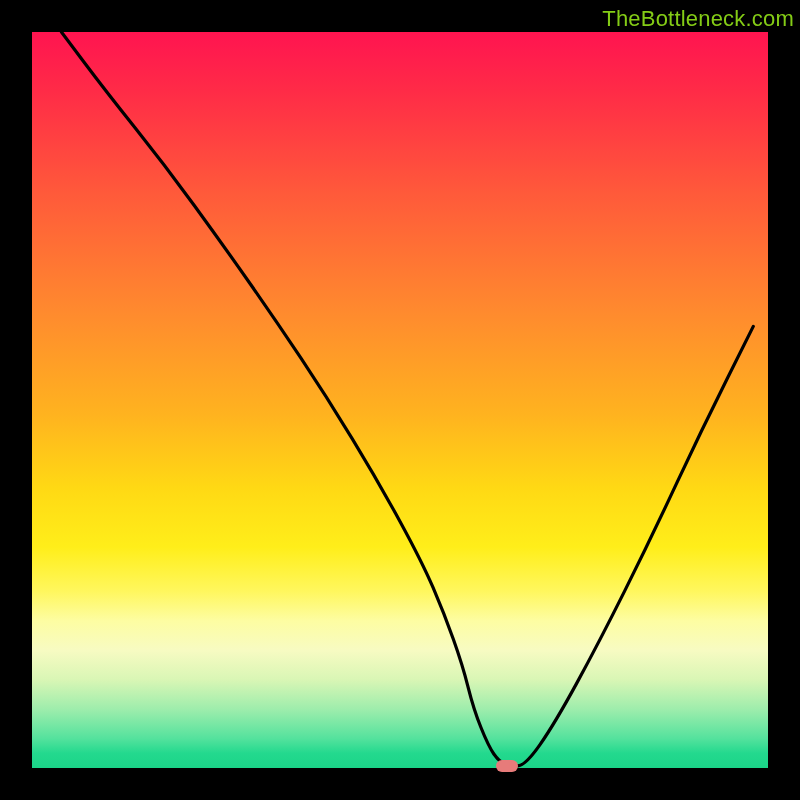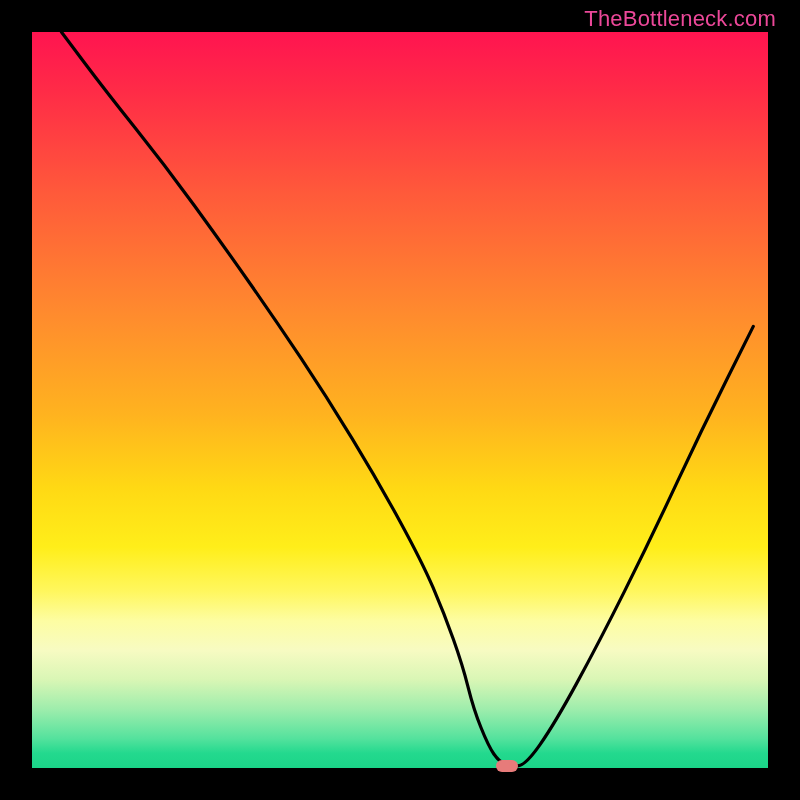--- a/index.html
+++ b/index.html
@@ -13,22 +13,22 @@
   }
   .frame {
     position: relative;
     width: 800px;
     height: 800px;
     background: #000;
   }
   .watermark {
     position: absolute;
     top: 6px;
-    right: 24px;
-    color: #ec4899;
+    right: 6px;
+    color: #84cc16;
     font-size: 22px;
     font-weight: 500;
     letter-spacing: 0.2px;
     z-index: 10;
   }
   .plot-box {
     position: absolute;
     left: 32px;
     top: 32px;
     width: 736px;

